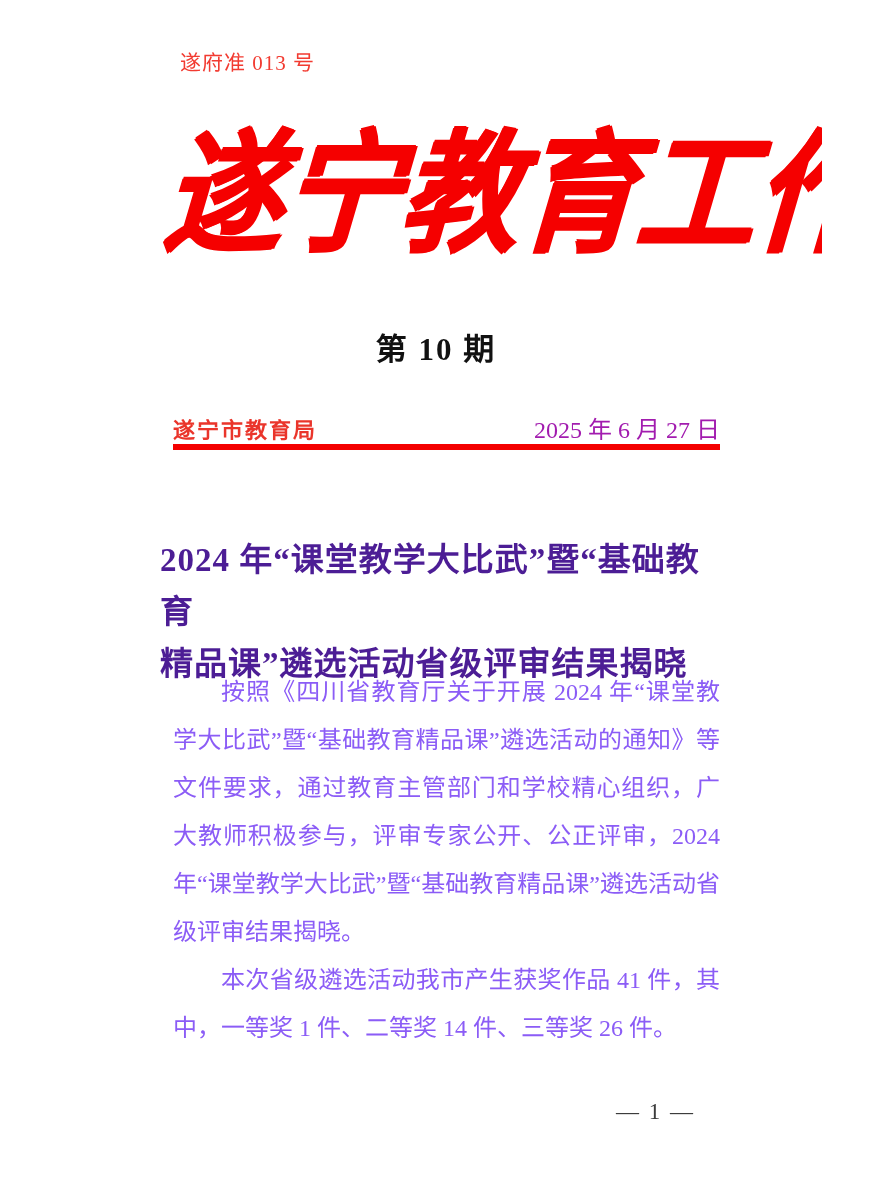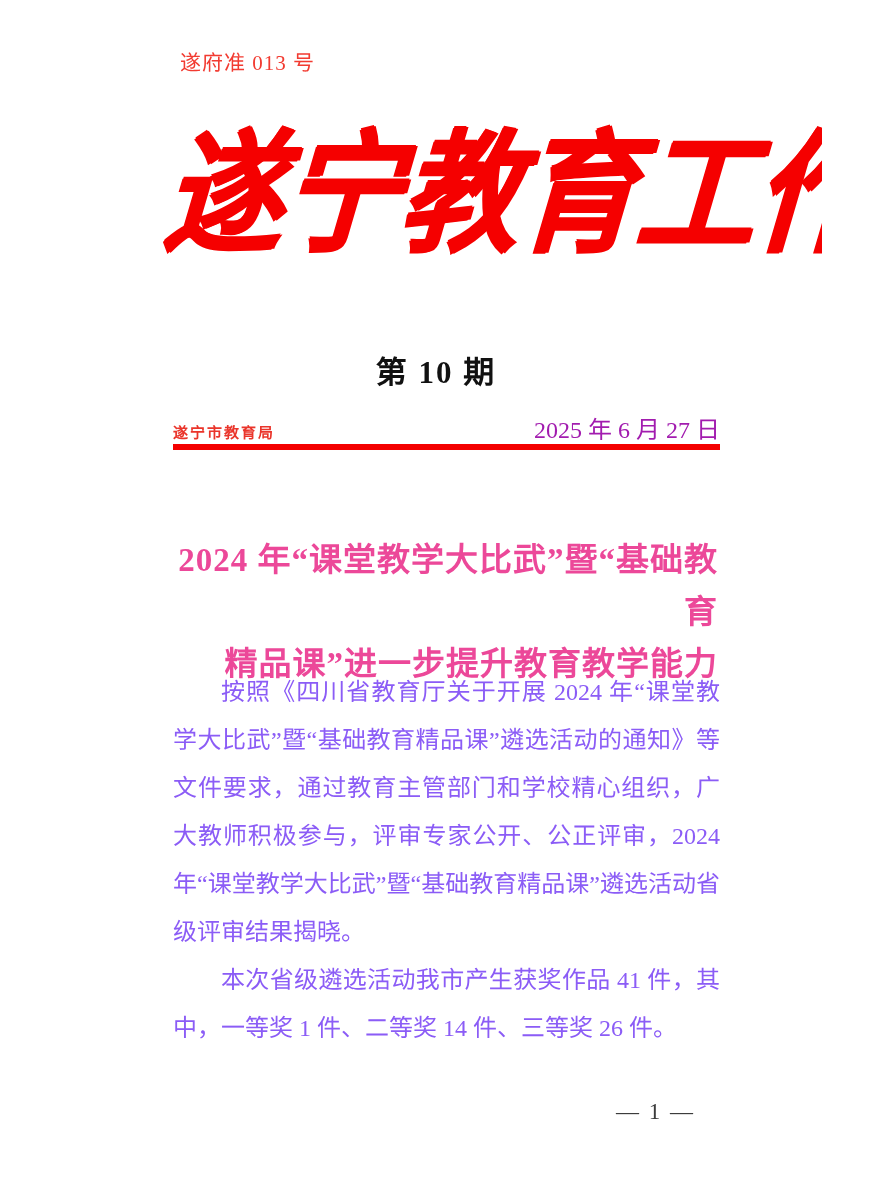--- a/index.html
+++ b/index.html
@@ -45,33 +45,32 @@
   .issue {
     position: absolute;
     left: 0;
     right: 20px;
     top: 324px;
     text-align: center;
     font-size: 31px;
     font-weight: bold;
     color: #111111;
     letter-spacing: 2px;
-    margin-top: 23px;
   }
   .org-row {
     position: absolute;
     left: 103px;
     right: 102px;
     top: 410px;
     display: flex;
     justify-content: space-between;
     align-items: baseline;
   }
   .org-name {
-    font-size: 15px;
+    font-size: 22px;
     font-weight: bold;
     letter-spacing: 2px;
     color: #ea352b;
   }
   .issue-date {
     font-size: 24px;
     color: #a21caf;
   }
   .red-rule {
     position: absolute;
@@ -79,26 +78,26 @@
     right: 102px;
     top: 444px;
     height: 6px;
     background: #f40000;
     border: 0;
     margin: 0;
   }
   .article-title {
     position: absolute;
     left: 90px;
-    right: 104px;
+    right: 89px;
     top: 534px;
-    text-align: right;
+    text-align: left;
     font-size: 33px;
     font-weight: bold;
-    color: #ec4899;
+    color: #4c1d95;
     line-height: 52px;
     letter-spacing: 1px;
   }
   .article-body {
     position: absolute;
     left: 103px;
     right: 102px;
     top: 668px;
     bottom: 0;
     font-size: 24px;
@@ -140,21 +139,21 @@
 
   <div class="org-row">
     <span class="org-name">遂宁市教育局</span>
     <span class="issue-date">2025 年 6 月 27 日</span>
   </div>
 
   <div class="red-rule"></div>
 
   <div class="article-title">
     <div>2024 年“课堂教学大比武”暨“基础教育</div>
-    <div>精品课”进一步提升教育教学能力</div>
+    <div>精品课”遴选活动省级评审结果揭晓</div>
   </div>
 
   <div class="article-body">
     <p>按照《四川省教育厅关于开展 2024 年“课堂教学大比武”暨“基础教育精品课”遴选活动的通知》等文件要求，通过教育主管部门和学校精心组织，广大教师积极参与，评审专家公开、公正评审，2024 年“课堂教学大比武”暨“基础教育精品课”遴选活动省级评审结果揭晓。</p>
     <p>本次省级遴选活动我市产生获奖作品 41 件，其中，一等奖 1 件、二等奖 14 件、三等奖 26 件。</p>
   </div>
 
   <div class="page-number">— 1 —</div>
 
 </div>

